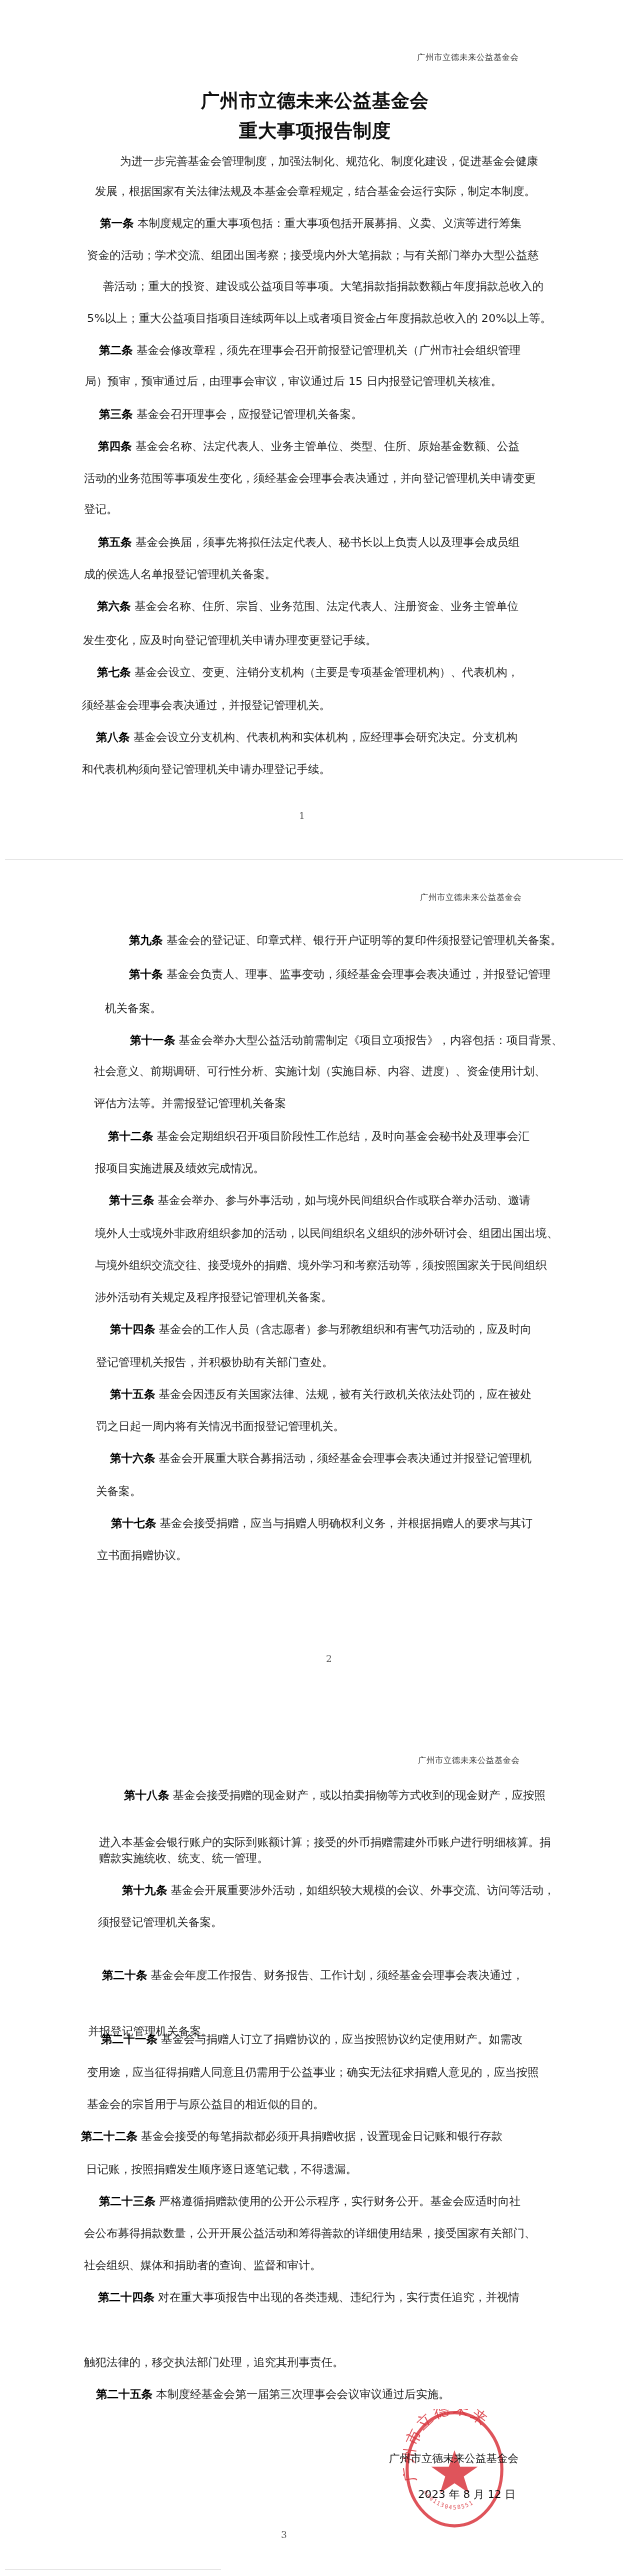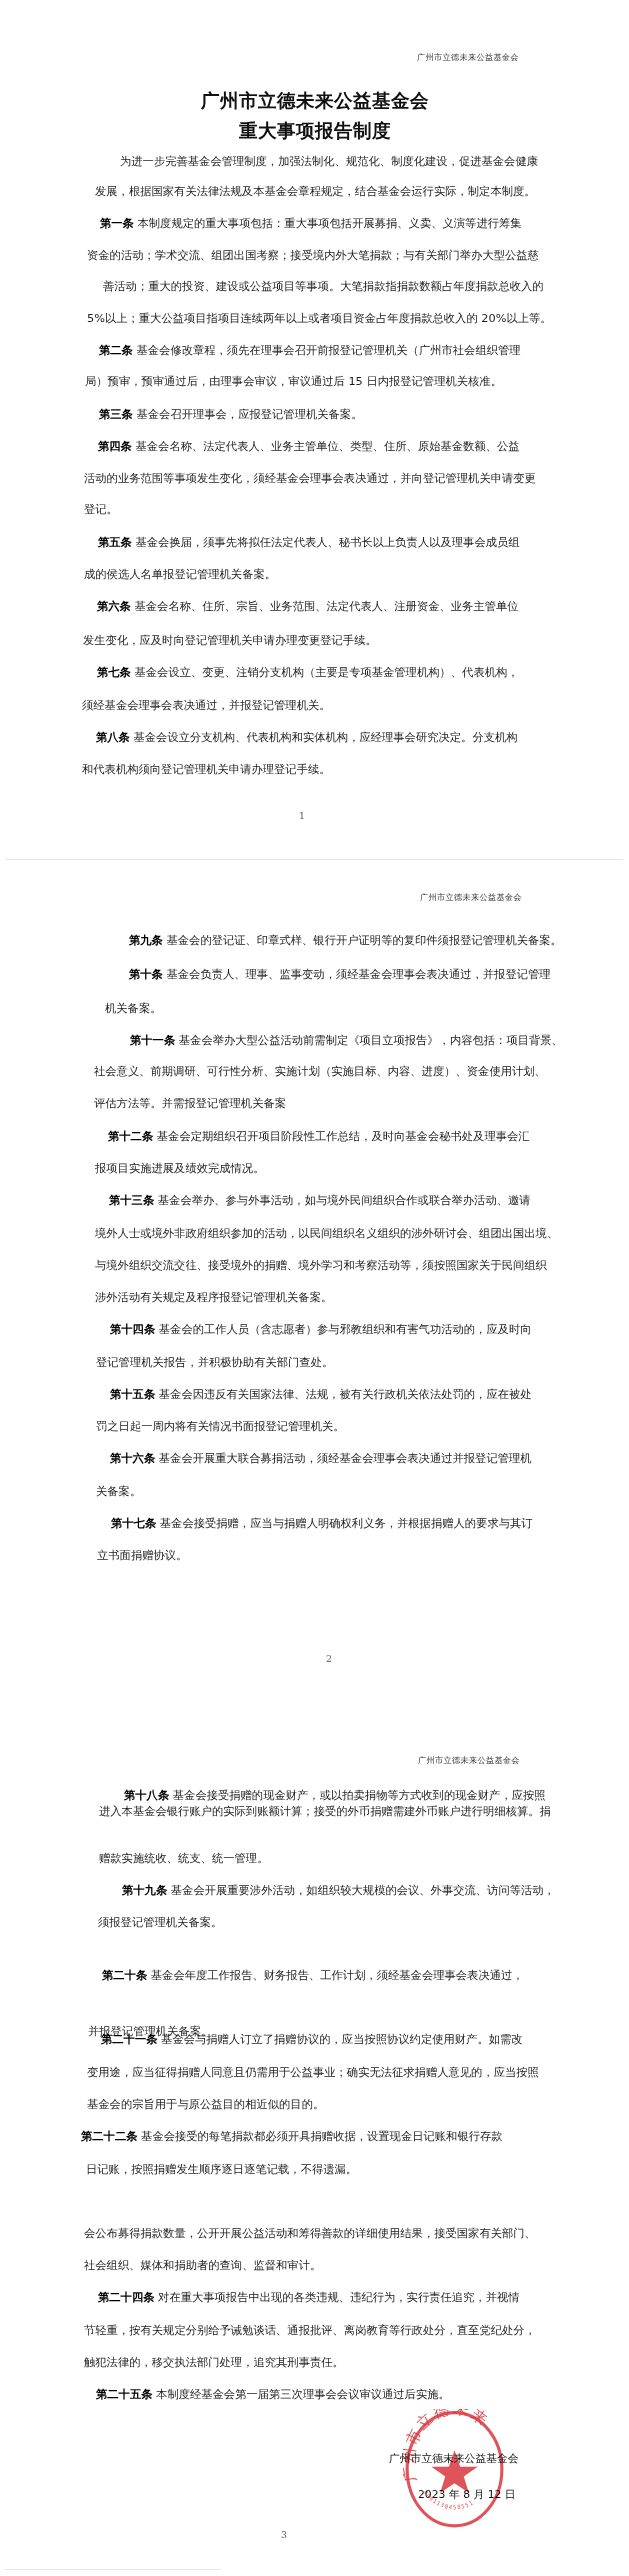--- a/index.html
+++ b/index.html
@@ -89,41 +89,41 @@
   <div class="line" style="left:111px;top:656px;"><b>第十七条</b>&nbsp;<span>基金会接受捐赠，应当与捐赠人明确权利义务，并根据捐赠人的要求与其订</span></div>
   <div class="line" style="left:97px;top:688px;"><span>立书面捐赠协议。</span></div>
 
   <div class="pnum" style="left:326px;top:793px;">2</div>
 </div>
 
 <div class="page" style="top:1700px;height:876px;">
   <div class="hdr" style="left:418px;top:55px;">广州市立德未来公益基金会</div>
 
   <div class="line" style="left:124px;top:88px;"><b>第十八条</b>&nbsp;<span>基金会接受捐赠的现金财产，或以拍卖捐物等方式收到的现金财产，应按照</span></div>
-  <div class="line" style="left:99px;top:104px;text-align:right;"><span>进入本基金会银行账户的实际到账额计算；接受的外币捐赠需建外币账户进行明细核算。捐</span></div>
+  <div class="line" style="left:99px;top:135px;text-align:right;"><span>进入本基金会银行账户的实际到账额计算；接受的外币捐赠需建外币账户进行明细核算。捐</span></div>
   <div class="line" style="left:99px;top:151px;"><span>赠款实施统收、统支、统一管理。</span></div>
 
   <div class="line" style="left:122px;top:183px;"><b>第十九条</b>&nbsp;<span>基金会开展重要涉外活动，如组织较大规模的会议、外事交流、访问等活动，</span></div>
   <div class="line" style="left:98px;top:215px;"><span>须报登记管理机关备案。</span></div>
 
   <div class="line" style="left:102px;top:268px;"><b>第二十条</b>&nbsp;<span>基金会年度工作报告、财务报告、工作计划，须经基金会理事会表决通过，</span></div>
   <div class="line" style="left:88px;top:300px;margin-top:24px;"><span>并报登记管理机关备案。</span></div>
 
   <div class="line" style="left:101px;top:332px;"><b>第二十一条</b>&nbsp;<span>基金会与捐赠人订立了捐赠协议的，应当按照协议约定使用财产。如需改</span></div>
   <div class="line" style="left:87px;top:365px;"><span>变用途，应当征得捐赠人同意且仍需用于公益事业；确实无法征求捐赠人意见的，应当按照</span></div>
   <div class="line" style="left:87px;top:397px;"><span>基金会的宗旨用于与原公益目的相近似的目的。</span></div>
 
   <div class="line" style="left:81px;top:429px;"><b>第二十二条</b>&nbsp;<span>基金会接受的每笔捐款都必须开具捐赠收据，设置现金日记账和银行存款</span></div>
   <div class="line" style="left:86px;top:462px;"><span>日记账，按照捐赠发生顺序逐日逐笔记载，不得遗漏。</span></div>
 
+  <div class="line" style="left:99px;top:494px;"><b>第二十三条</b>&nbsp;<span>严格遵循捐赠款使用的公开公示程序，实行财务公开。基金会应适时向社</span></div>
   <div class="line" style="left:84px;top:526px;"><span>会公布募得捐款数量，公开开展公益活动和筹得善款的详细使用结果，接受国家有关部门、</span></div>
   <div class="line" style="left:84px;top:558px;"><span>社会组织、媒体和捐助者的查询、监督和审计。</span></div>
 
   <div class="line" style="left:98px;top:590px;"><b>第二十四条</b>&nbsp;<span>对在重大事项报告中出现的各类违规、违纪行为，实行责任追究，并视情</span></div>
-  <div class="line" style="left:84px;top:623px;"><span>节轻重，按有关规定分别给予诫勉谈话、通报批评、离岗教育等行政处分，直至党纪处分，</span></div>
   <div class="line" style="left:84px;top:655px;"><span>触犯法律的，移交执法部门处理，追究其刑事责任。</span></div>
 
   <div class="line" style="left:96px;top:687px;"><b>第二十五条</b>&nbsp;<span>本制度经基金会第一届第三次理事会会议审议通过后实施。</span></div>
 
   <div class="stamp" style="left:403px;top:709px;">
     <svg width="103" height="121" viewBox="0 0 200 235">
       <defs>
         <path id="sealArc" d="M 30 150 A 80 95 0 1 1 170 150"></path>
         <path id="sealArcBottom" d="M 32 150 A 80 95 0 0 0 168 150"></path>
       </defs>

